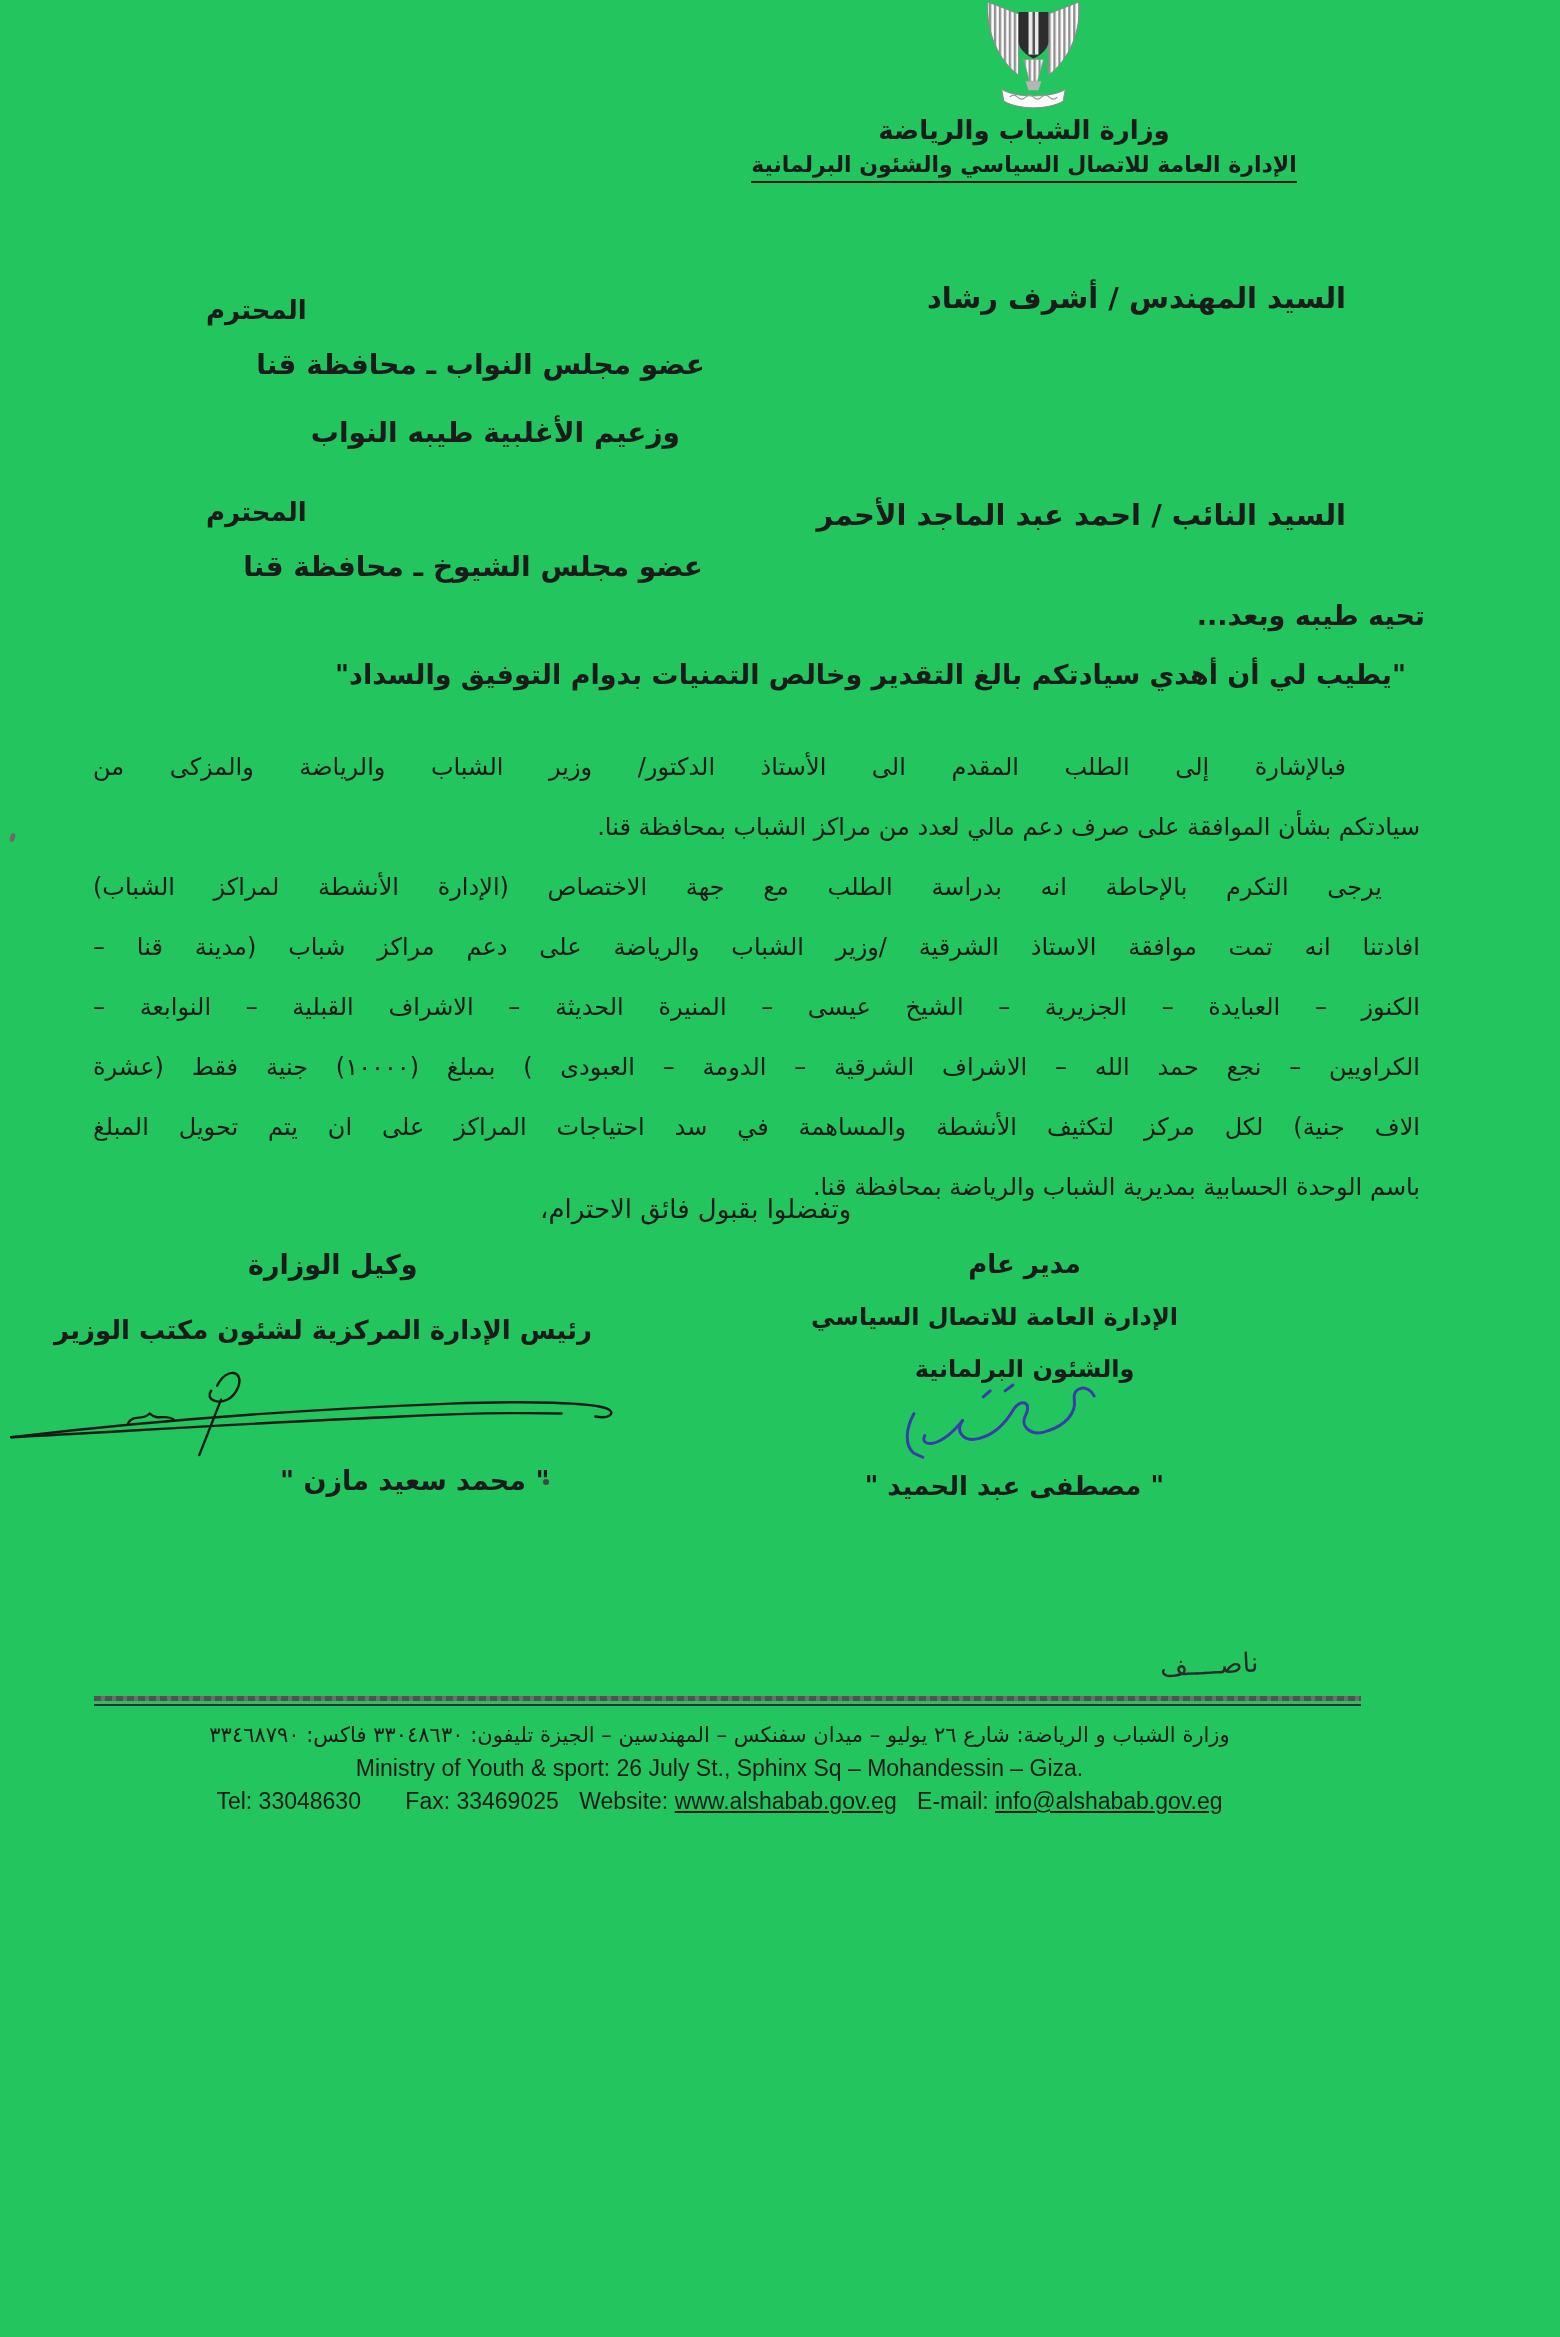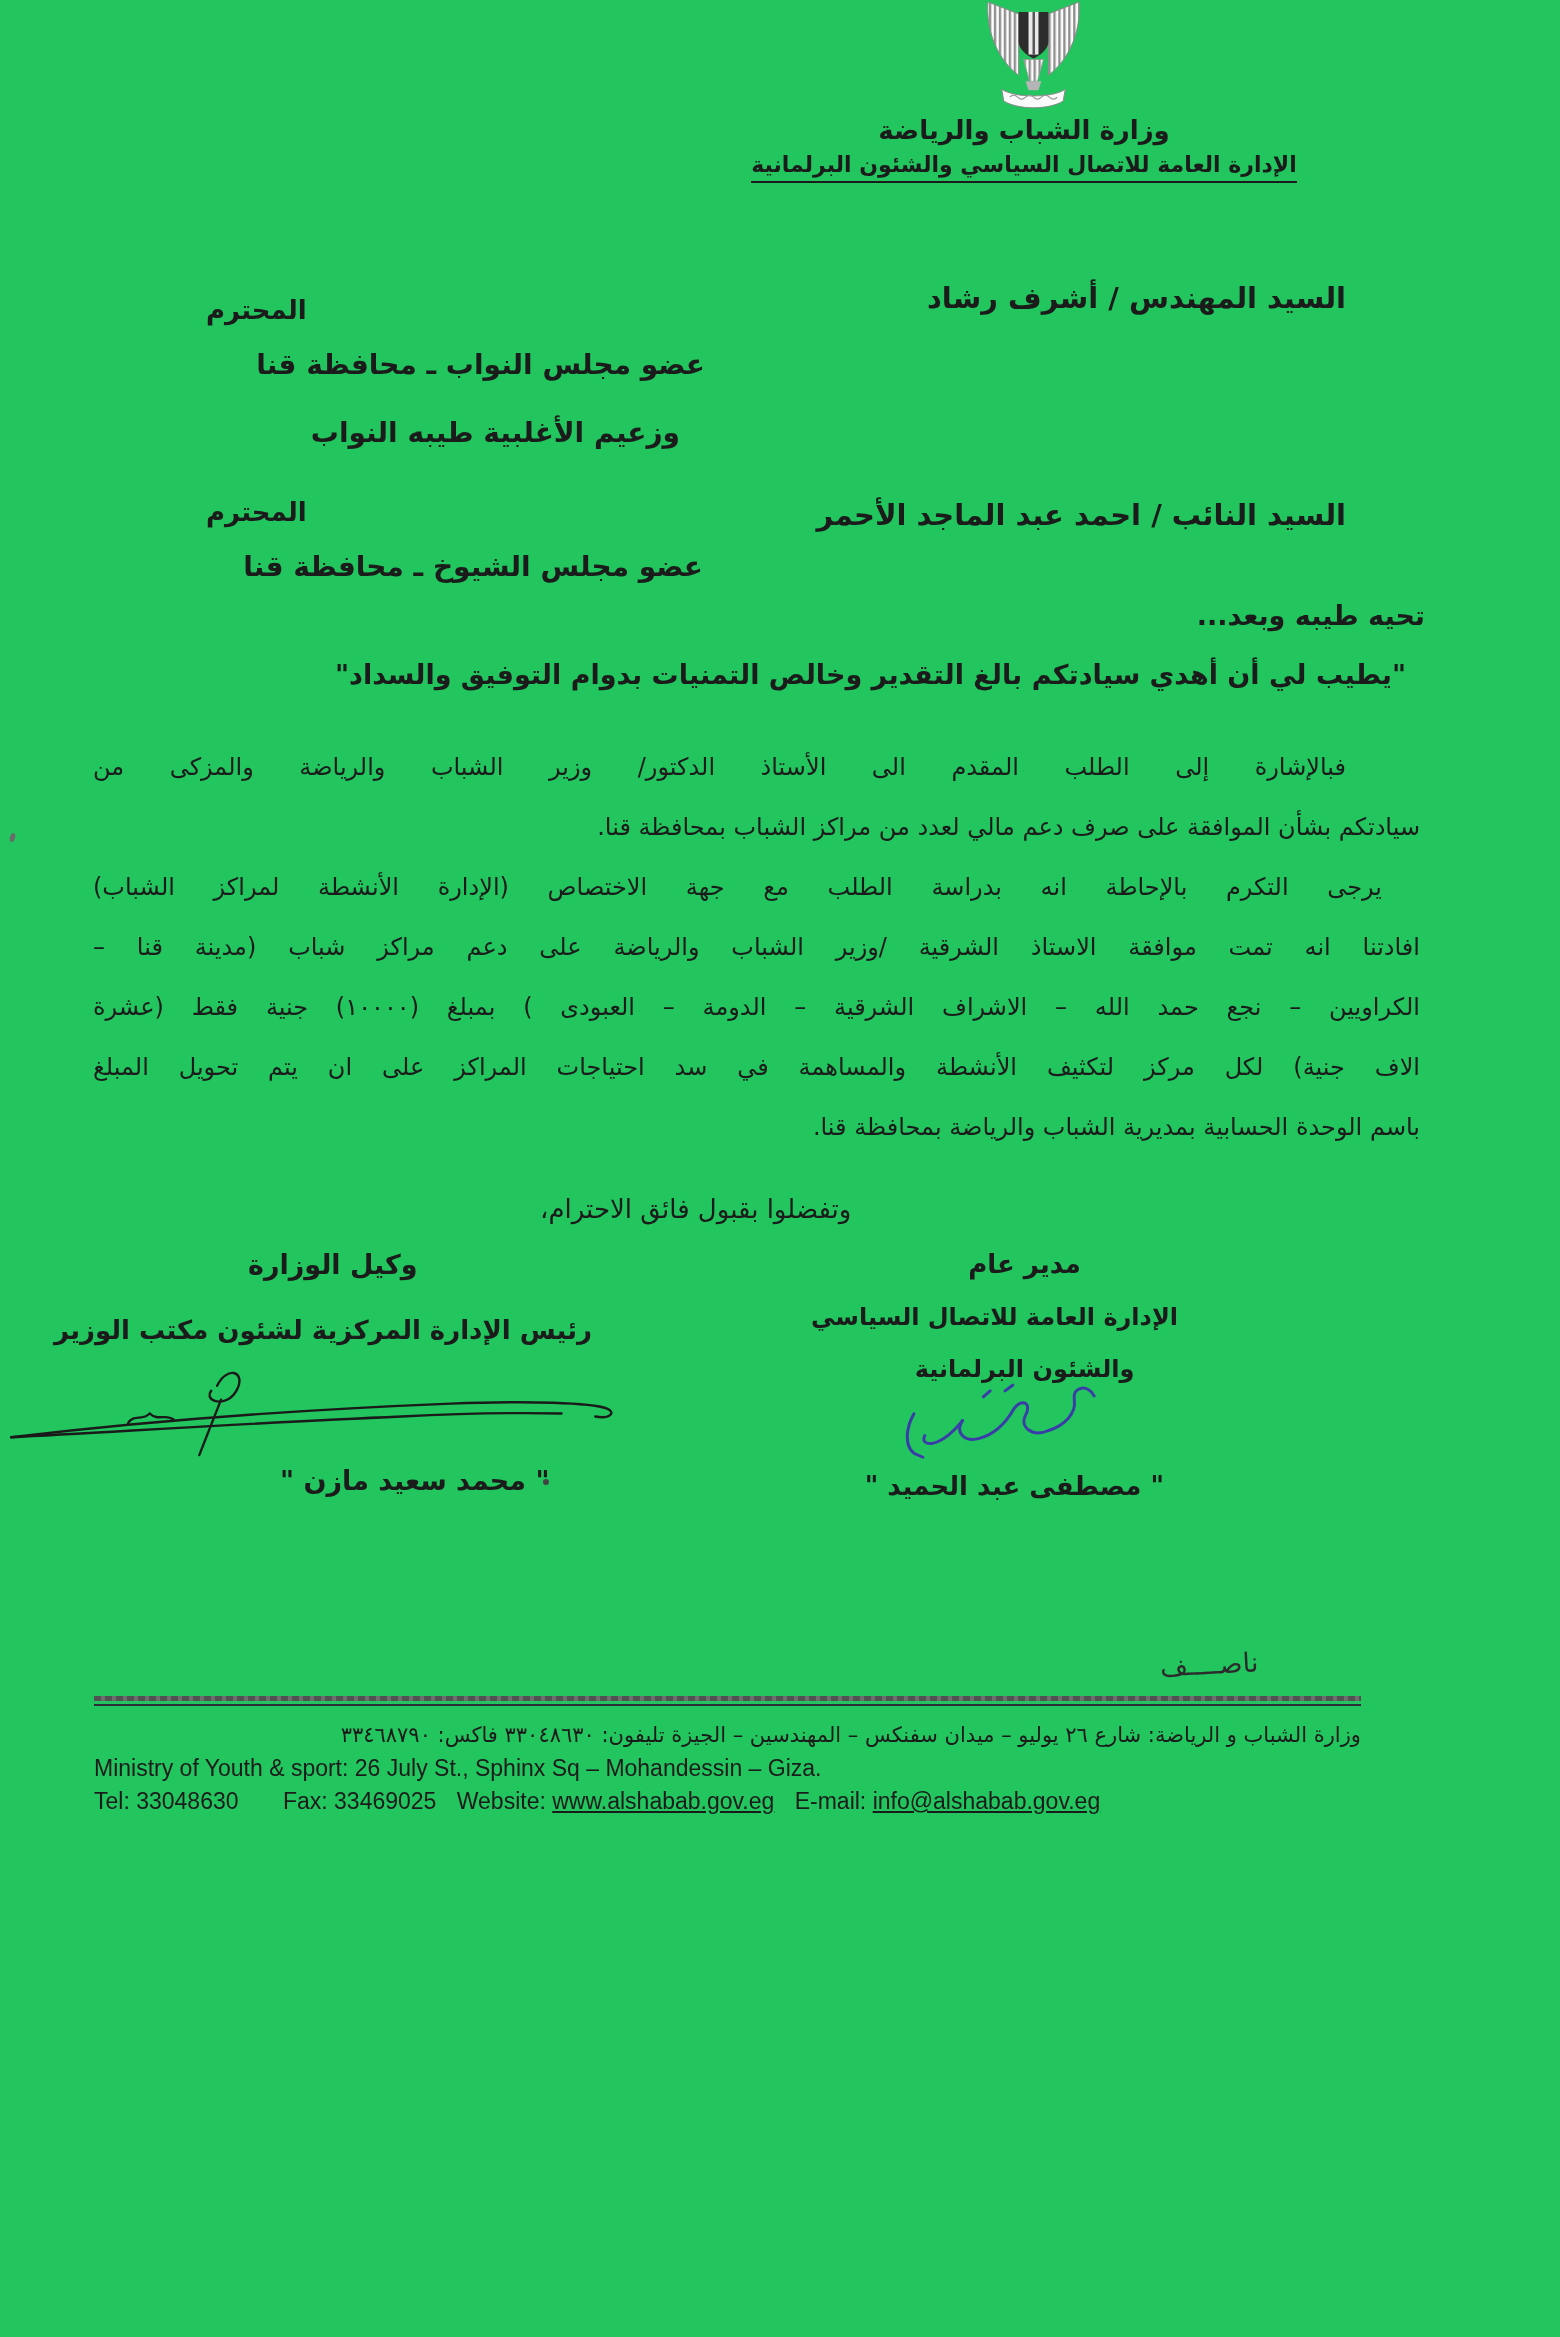--- a/index.html
+++ b/index.html
@@ -41,21 +41,21 @@
   .sig-name-l{top:1465px; left:280px; font-weight:700; font-size:27px; white-space:nowrap;}
   .ink-dot{top:1479px; left:543px; width:6px; height:6px; border-radius:50%; background:#444;}
   .sig-svg-l{top:1364px; left:5px; width:639px; height:99px;}
   .sig-svg-r{top:1382px; left:884px; width:248px; height:99px;}
   
   .hand-note{top:1649px; left:1160px; font-size:27px; color:#2b2b2b;
              transform:rotate(-3deg); white-space:nowrap;}
   .sep1{top:1696px; left:94px; width:1267px; height:5px;
         background:repeating-linear-gradient(90deg,#525252 0 7px,#6e6e6e 7px 11px);}
   .sep2{top:1704px; left:94px; width:1267px; height:2px; background:#2d2d3a;}
-  .footer{top:1723px; left:94px; width:1267px; }
+  .footer{top:1723px; left:86px; width:1267px; text-align:center;}
   .f-ar{font-size:21px; direction:rtl;}
   .f-en{font-size:23px; margin-top:8px; direction:ltr;
         font-family:"Liberation Sans","DejaVu Sans",sans-serif;}
   .f-tel{font-size:23px; margin-top:6px; direction:ltr;
          font-family:"Liberation Sans","DejaVu Sans",sans-serif;}
   .f-tel .gap{display:inline-block; width:38px;}
   .f-tel .gap-s{display:inline-block; width:14px;}
   .f-tel .link{text-decoration:underline;}
   .speck{top:833px; left:10px; width:5px; height:9px; border-radius:50%;
          background:#6a6a6a; transform:rotate(18deg);}
@@ -100,20 +100,21 @@
   <div class="abs r-title" style="top:550px; right:857px;">عضو مجلس الشيوخ ـ محافظة قنا</div>
 
   <div class="abs greeting" style="top:600px; right:135px;text-align:center;">تحيه طيبه وبعد...</div>
   <div class="abs quote" style="top:659px; right:154px;">"يطيب لي أن أهدي سيادتكم بالغ التقدير وخالص التمنيات بدوام التوفيق والسداد"</div>
 
   <div class="abs body">
     <div class="bline ind1">فبالإشارة إلى الطلب المقدم الى الأستاذ الدكتور/ وزير الشباب والرياضة والمزكى من</div>
     <div class="bline last">سيادتكم بشأن الموافقة على صرف دعم مالي لعدد من مراكز الشباب بمحافظة قنا.</div>
     <div class="bline ind2">يرجى التكرم بالإحاطة انه بدراسة الطلب مع جهة الاختصاص (الإدارة الأنشطة لمراكز الشباب)</div>
     <div class="bline">افادتنا انه تمت موافقة الاستاذ الشرقية /وزير الشباب والرياضة على دعم مراكز شباب (مدينة قنا –</div>
+    <div class="bline">الكنوز – العبايدة – الجزيرية – الشيخ عيسى – المنيرة الحديثة – الاشراف القبلية – النوابعة –</div>
     <div class="bline">الكراويين – نجع حمد الله – الاشراف الشرقية – الدومة – العبودى ) بمبلغ (١٠٠٠٠) جنية فقط (عشرة</div>
     <div class="bline">الاف جنية) لكل مركز لتكثيف الأنشطة والمساهمة في سد احتياجات المراكز على ان يتم تحويل المبلغ</div>
     <div class="bline last">باسم الوحدة الحسابية بمديرية الشباب والرياضة بمحافظة قنا.</div>
   </div>
 
   <div class="abs closing">وتفضلوا بقبول فائق الاحترام،</div>
 
   <div class="abs sig-col-r">
     <div class="t1">مدير عام</div>
     <div class="t2">الإدارة العامة للاتصال السياسي</div>

